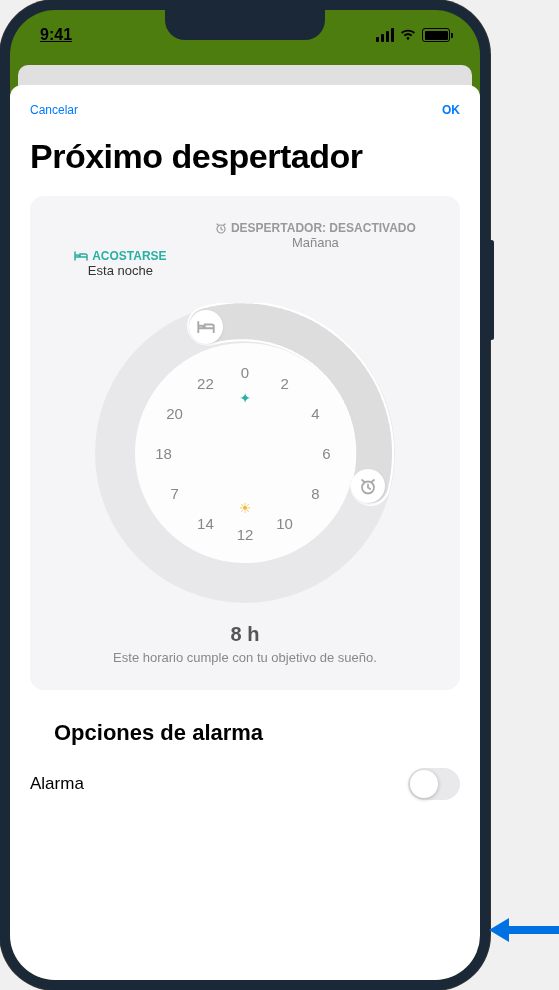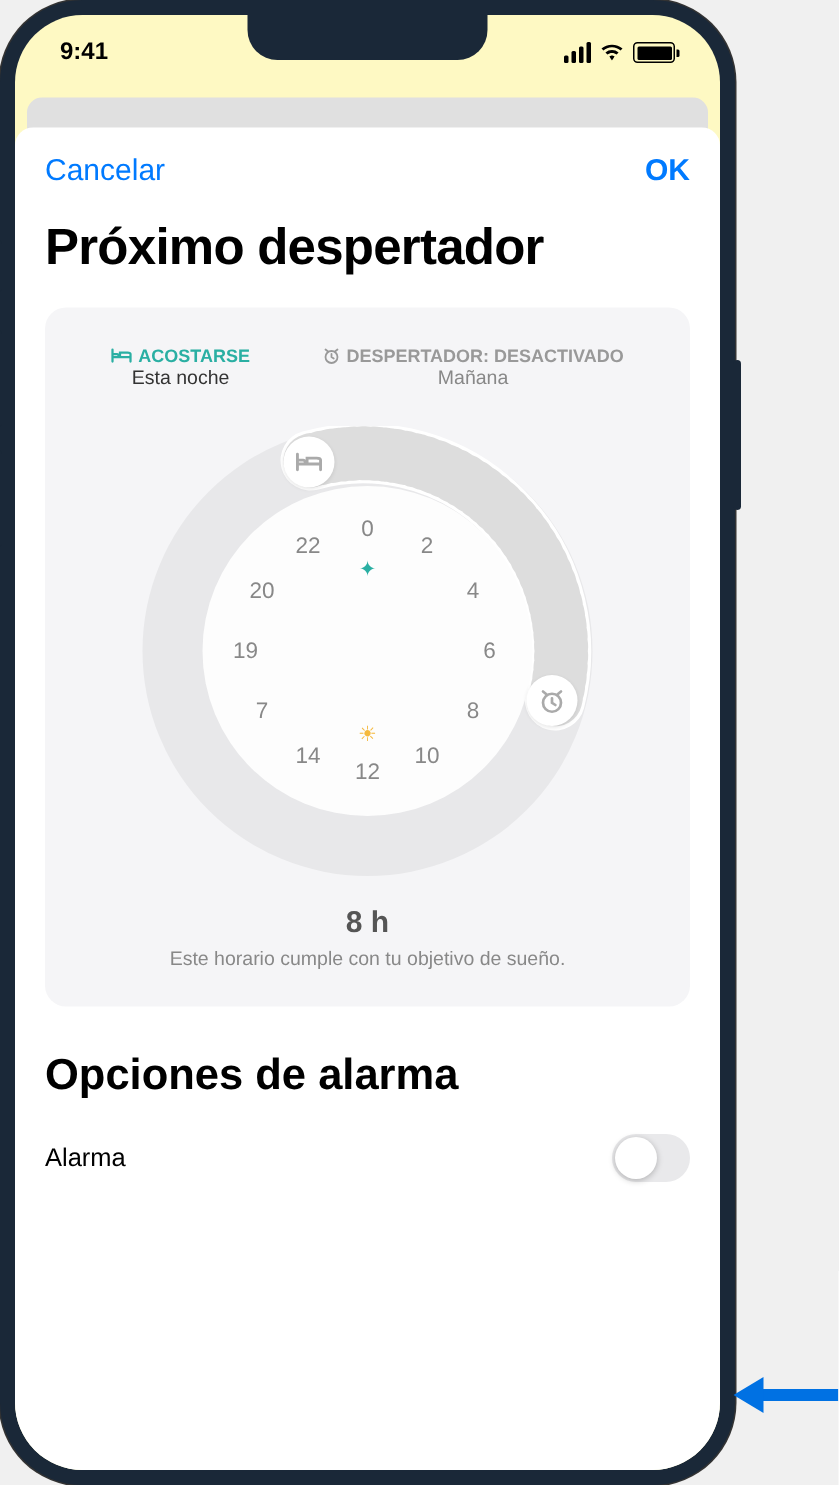--- a/index.html
+++ b/index.html
@@ -35,24 +35,25 @@
       background: #1a2838;
       border-radius: 3px;
     }
     .btn-left-1 { left: -4px; top: 160px; width: 5px; height: 35px; }
     .btn-left-2 { left: -4px; top: 220px; width: 5px; height: 65px; }
     .btn-left-3 { left: -4px; top: 300px; width: 5px; height: 65px; }
     .btn-right { right: -4px; top: 240px; width: 5px; height: 100px; }
     .screen {
       width: 100%;
       height: 100%;
-      background: #fef9c3;
+      background: #4d7c0f;
       border-radius: 45px;
       overflow: hidden;
       position: relative;
+      text-decoration: underline;
     }
     .notch {
       position: absolute;
       top: 0;
       left: 50%;
       transform: translateX(-50%);
       width: 160px;
       height: 30px;
       background: #1a2838;
       border-radius: 0 0 20px 20px;
@@ -128,21 +129,21 @@
       background: #e0e0e0;
       border-radius: 10px 10px 0 0;
     }
     .modal-header {
       display: flex;
       justify-content: space-between;
       padding: 18px 20px 10px;
     }
     .header-btn {
       color: #007AFF;
-      font-size: 20px;
+      font-size: 12px;
       background: none;
       border: none;
       cursor: pointer;
     }
     .header-btn.ok {
       font-weight: 600;
     }
     .title {
       font-size: 34px;
       font-weight: 700;
@@ -164,21 +165,21 @@
       text-align: center;
     }
     .time-label {
       font-size: 12px;
       font-weight: 600;
       display: flex;
       align-items: center;
       justify-content: center;
       gap: 4px;
     }
-    .time-label.bed { color: #2aafa3; }
+    .time-label.bed { color: #2aafa3; margin-top: 28px; }
     .time-label.wake { color: #999; justify-content: flex-end; }
     .time-value {
       font-size: 24px;
       font-weight: 700;
       margin: 2px 0;
     }
     .time-value.inactive { color: #888; }
     .time-sub {
       font-size: 13px;
       color: #888;
@@ -238,23 +239,24 @@
       font-size: 20px;
       font-weight: 600;
       color: #555;
     }
     .duration-desc {
       font-size: 13px;
       color: #888;
       margin-top: 4px;
     }
     .section-title {
-      font-size: 29px;
+      font-size: 22px;
       font-weight: 700;
       padding: 10px 20px 10px;
+      margin-left: 24px;
     }
     .toggle-row {
       display: flex;
       justify-content: space-between;
       align-items: center;
       padding: 12px 20px;
       font-size: 17px;
     }
     .toggle {
       width: 52px;
@@ -362,21 +364,21 @@
             <div class="clock-inner">
               <span class="clock-number" style="left:50%;top:13%">0</span>
               <span class="clock-number" style="left:68%;top:18%">2</span>
               <span class="clock-number" style="left:82%;top:32%">4</span>
               <span class="clock-number" style="left:87%;top:50%">6</span>
               <span class="clock-number" style="left:82%;top:68%">8</span>
               <span class="clock-number" style="left:68%;top:82%">10</span>
               <span class="clock-number" style="left:50%;top:87%">12</span>
               <span class="clock-number" style="left:32%;top:82%">14</span>
               <span class="clock-number" style="left:18%;top:68%">7</span>
-              <span class="clock-number" style="left:13%;top:50%">19</span>
+              <span class="clock-number" style="left:13%;top:50%">18</span>
               <span class="clock-number" style="left:18%;top:32%">20</span>
               <span class="clock-number" style="left:32%;top:18%">22</span>
 
               <span class="clock-icon" style="left:50%;top:25%;color:#2aafa3">✦</span>
               <span class="clock-icon" style="left:50%;top:75%;color:#f5b93e">☀</span>
             </div>
 
             <div class="handle" style="left:37%;top:8%">
               <svg viewBox="0 0 14 10">
                   <path d="M1 1 L1 9 M1 6 L13 6 L13 9 M1 4 L4 4 C4.5 4 5 4.5 5 5 L5 6 M13 6 L13 4 C13 3 12 3 11 3 L6 3 L6 6" stroke="#aaa" stroke-width="1.5" fill="none" stroke-linecap="round"></path>

